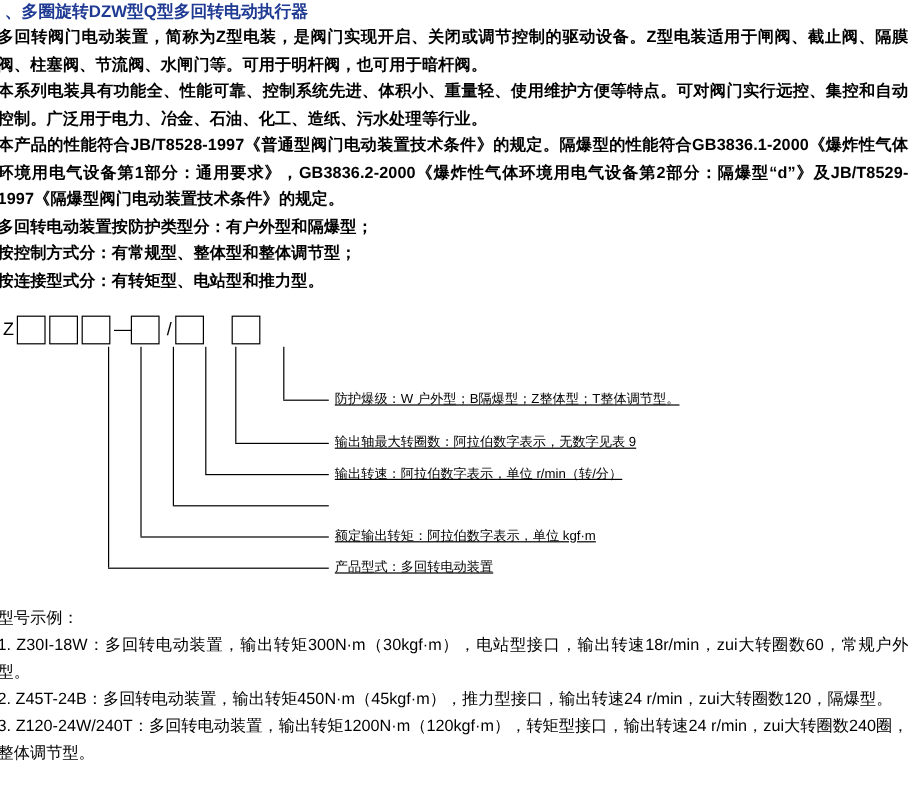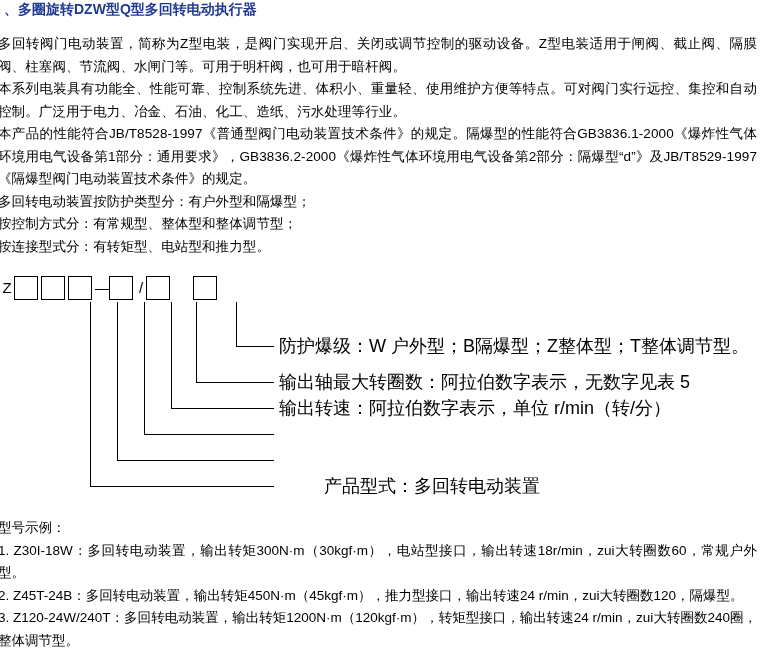--- a/index.html
+++ b/index.html
@@ -35,21 +35,22 @@
     margin-top: -2px;
   }
   .para {
     line-height: 22.5px;
     margin: 0;
     padding: 0;
     text-align: justify;
     letter-spacing: 0.1px;
   }
   .para-block {
-    margin-top: 13px;
+    margin-top: 0;
+    font-weight: bold;
   }
   .indent-neg {
     margin-left: -6px;
   }
   
   .diagram {
     position: relative;
     height: 220px;
     margin-top: 8px;
   }
@@ -95,23 +96,24 @@
     width: 1px;
     background: #000;
   }
   .hline {
     position: absolute;
     height: 1px;
     background: #000;
   }
   .leader-label {
     position: absolute;
-    font-size: 18px;
+    font-size: 11px;
     line-height: 16px;
     white-space: nowrap;
+    text-decoration: underline;
   }
   .examples {
     margin-top: 21px;
   }
   .ex-line {
     line-height: 22.5px;
     text-align: justify;
   }
 </style>
 </head>
@@ -147,35 +149,36 @@
       <span class="gap"></span>
       <span class="box"></span>
     </div>
 
     <div class="vline" style="left:232px; top:26px; height:44px;"></div>
     <div class="hline" style="left:232px; top:70px; width:38px;"></div>
     <div class="leader-label" style="left:275px; top:62px;">防护爆级：W 户外型；B隔爆型；Z整体型；T整体调节型。</div>
 
     <div class="vline" style="left:192px; top:26px; height:80px;"></div>
     <div class="hline" style="left:192px; top:106px; width:78px;"></div>
-    <div class="leader-label" style="left:275px; top:98px;">输出轴最大转圈数：阿拉伯数字表示，无数字见表 5</div>
+    <div class="leader-label" style="left:275px; top:98px;">输出轴最大转圈数：阿拉伯数字表示，无数字见表 9</div>
 
     <div class="vline" style="left:167px; top:26px; height:106px;"></div>
     <div class="hline" style="left:167px; top:132px; width:103px;"></div>
     <div class="leader-label" style="left:275px; top:124px;text-align:right;">输出转速：阿拉伯数字表示，单位 r/min（转/分）</div>
 
     <div class="vline" style="left:140px; top:26px; height:132px;"></div>
     <div class="hline" style="left:140px; top:158px; width:130px;"></div>
 
     <div class="vline" style="left:113px; top:26px; height:158px;"></div>
     <div class="hline" style="left:113px; top:184px; width:157px;"></div>
+    <div class="leader-label" style="left:275px; top:176px;">额定输出转矩：阿拉伯数字表示，单位 kgf·m</div>
 
     <div class="vline" style="left:86px; top:26px; height:184px;"></div>
     <div class="hline" style="left:86px; top:210px; width:184px;"></div>
-    <div class="leader-label" style="left:275px; top:202px;margin-left:45px;">产品型式：多回转电动装置</div>
+    <div class="leader-label" style="left:275px; top:202px;">产品型式：多回转电动装置</div>
 
   </div>
 
   <div class="examples">
     <div class="ex-line indent-neg">型号示例：</div>
     <div class="ex-line indent-neg">1. Z30I-18W：多回转电动装置，输出转矩300N·m（30kgf·m），电站型接口，输出转速18r/min，zui大转圈数60，常规户外型。</div>
     <div class="ex-line indent-neg">2. Z45T-24B：多回转电动装置，输出转矩450N·m（45kgf·m），推力型接口，输出转速24  r/min，zui大转圈数120，隔爆型。</div>
     <div class="ex-line indent-neg">3. Z120-24W/240T：多回转电动装置，输出转矩1200N·m（120kgf·m），转矩型接口，输出转速24  r/min，zui大转圈数240圈，整体调节型。</div>
   </div>
 

